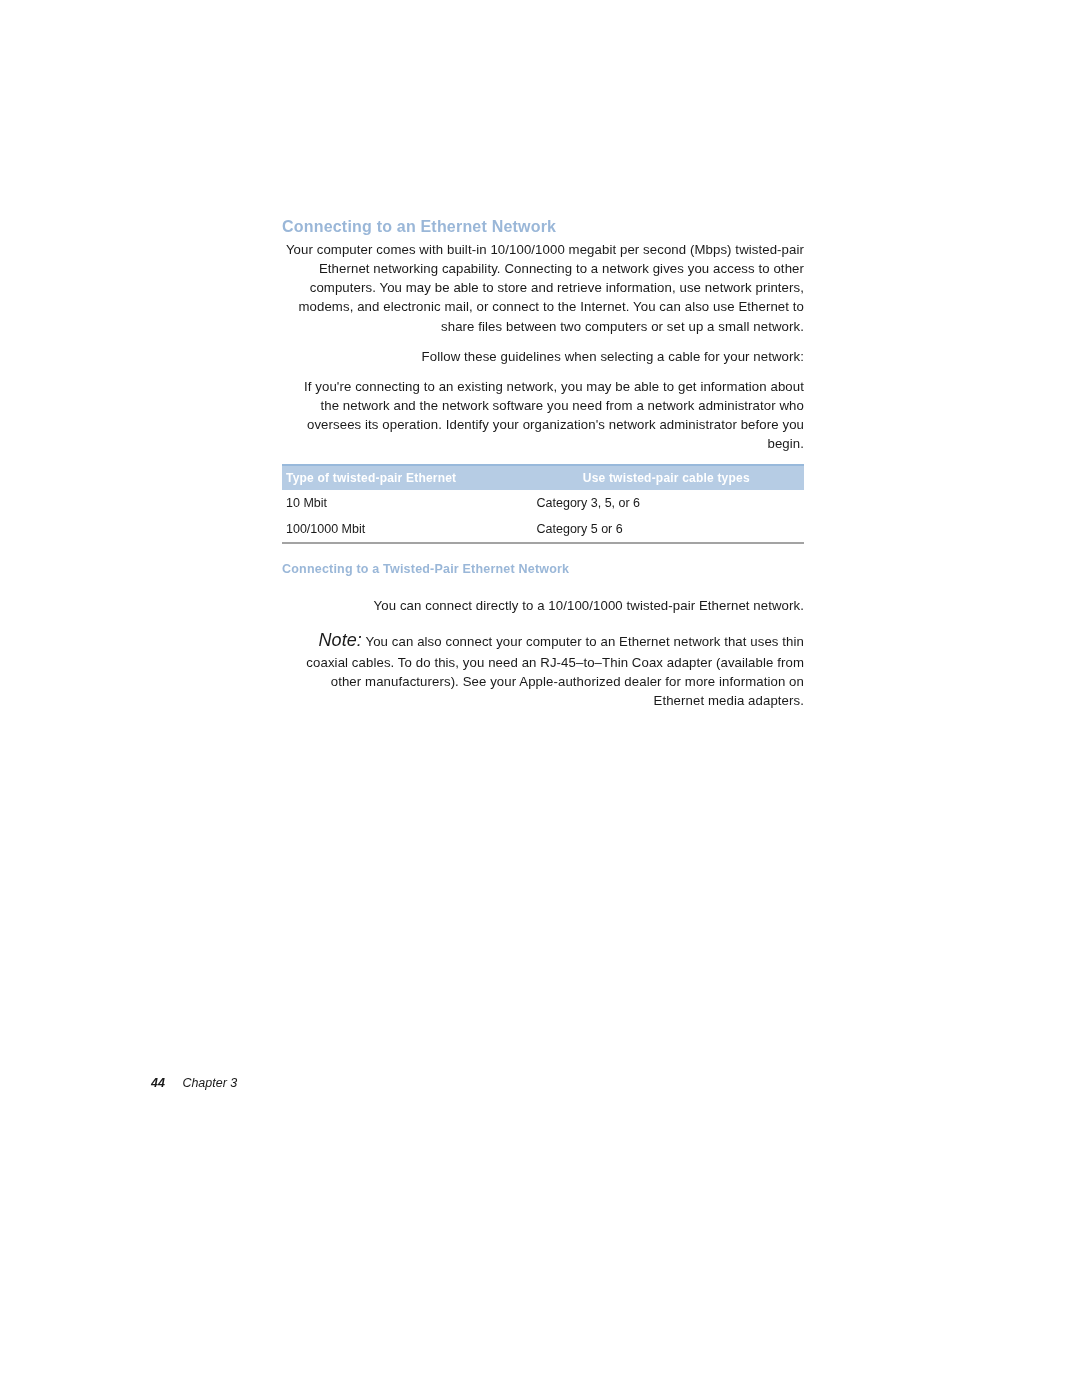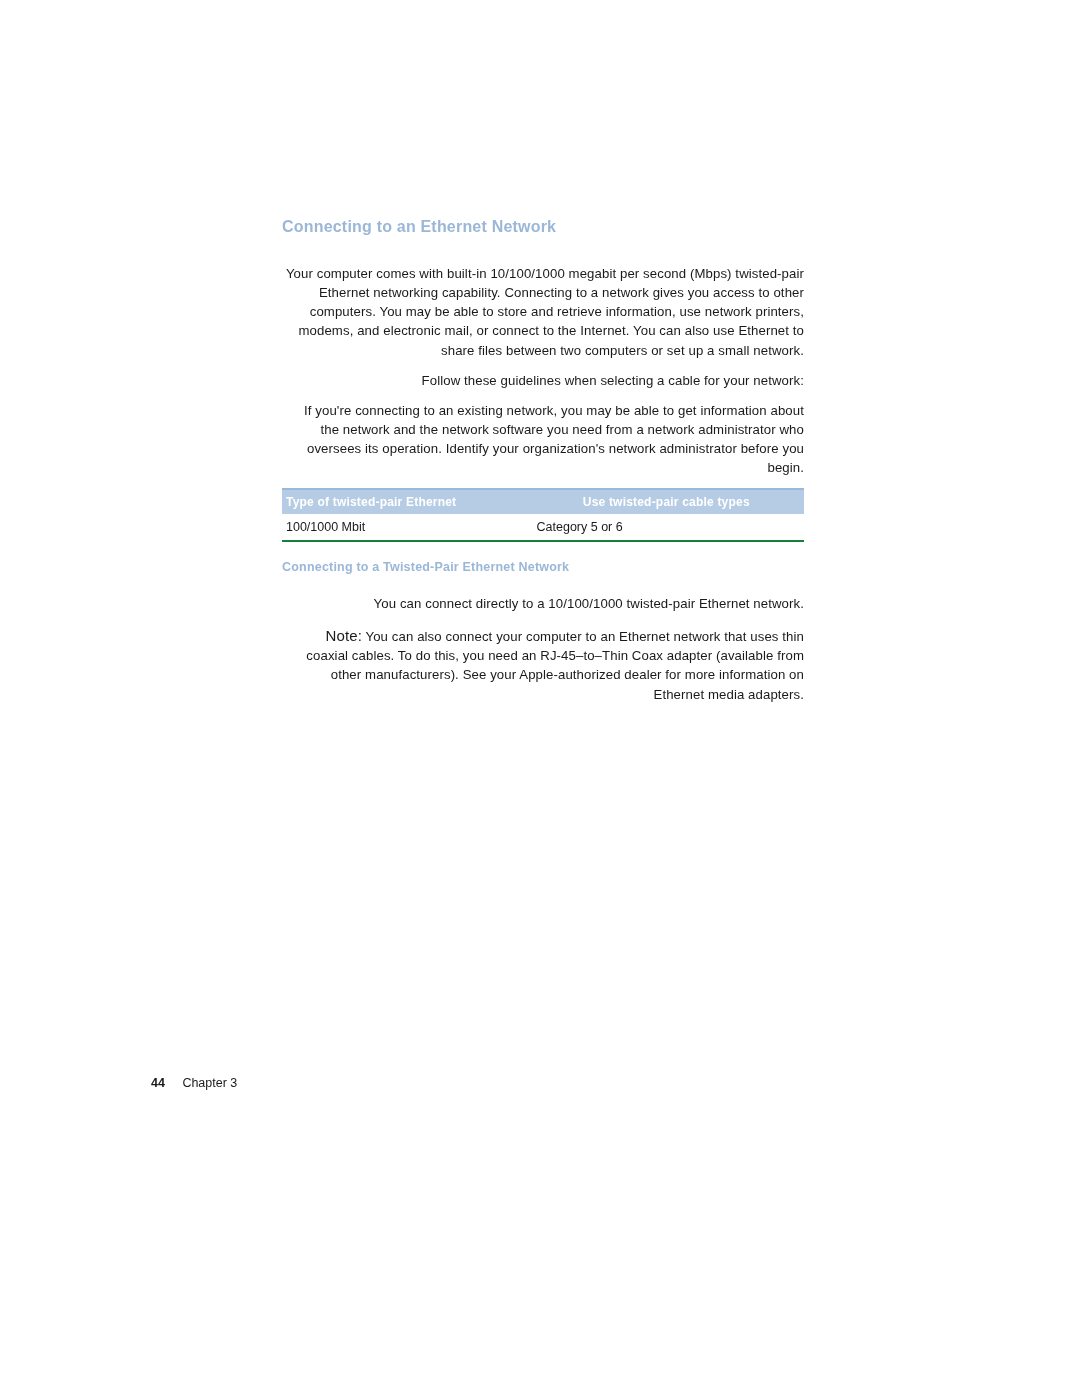--- a/index.html
+++ b/index.html
@@ -18,39 +18,39 @@
       position: absolute;
       left: 282px;
       top: 218px;
       width: 522px;
     }
     .section-heading {
       color: #9ab7d8;
       font-weight: bold;
       font-size: 16px;
       letter-spacing: 0.2px;
-      margin-bottom: 28px;
+      margin-bottom: 4px;
     }
     .body-para {
       font-size: 13.2px;
       color: #1a1a1a;
       line-height: 1.45;
       margin-bottom: 11px;
       letter-spacing: 0.1px;
       text-align: right;
     }
     .table-wrap {
       margin-top: 6px;
       margin-bottom: 18px;
     }
     .tbl {
       width: 100%;
       border-collapse: collapse;
       border-top: 2px solid #98b9db;
-      border-bottom: 2px solid #15803d;
+      border-bottom: 2px solid #a3a3a3;
     }
     .tbl thead tr {
       background: #b6cce4;
     }
     .tbl th {
       text-align: left;
       font-size: 12px;
       font-weight: bold;
       color: #ffffff;
       padding: 5px 8px 5px 4px;
@@ -64,28 +64,30 @@
     .tbl .col1 { width: 48%; }
     .tbl .col2 { width: 52%; text-align: center; }
     .sub-heading {
       color: #9ab7d8;
       font-weight: bold;
       font-size: 12.5px;
       letter-spacing: 0.2px;
       margin-bottom: 20px;
     }
     .note-label {
-      font-size: 15px;
+      font-style: italic;
+      font-size: 18px;
     }
     .footer {
       position: absolute;
       left: 151px;
       top: 1076px;
       font-size: 12.5px;
       color: #1a1a1a;
+      font-style: italic;
     }
     .footer .pg {
       font-weight: bold;
       margin-right: 14px;
     }
   </style>
 </head>
 <body>
 
 <div class="page-content">
@@ -98,20 +100,24 @@
   <div class="table-wrap">
     <table class="tbl">
       <thead>
         <tr>
           <th class="col1">Type of twisted-pair Ethernet</th>
           <th class="col2">Use twisted-pair cable types</th>
         </tr>
       </thead>
       <tbody>
         <tr>
+          <td>10 Mbit</td>
+          <td>Category 3, 5, or 6</td>
+        </tr>
+        <tr>
           <td>100/1000 Mbit</td>
           <td>Category 5 or 6</td>
         </tr>
       </tbody>
     </table>
   </div>
 
   <h3 class="sub-heading">Connecting to a Twisted-Pair Ethernet Network</h3>
 
   <p class="body-para">You can connect directly to a 10/100/1000 twisted-pair Ethernet network.</p>

